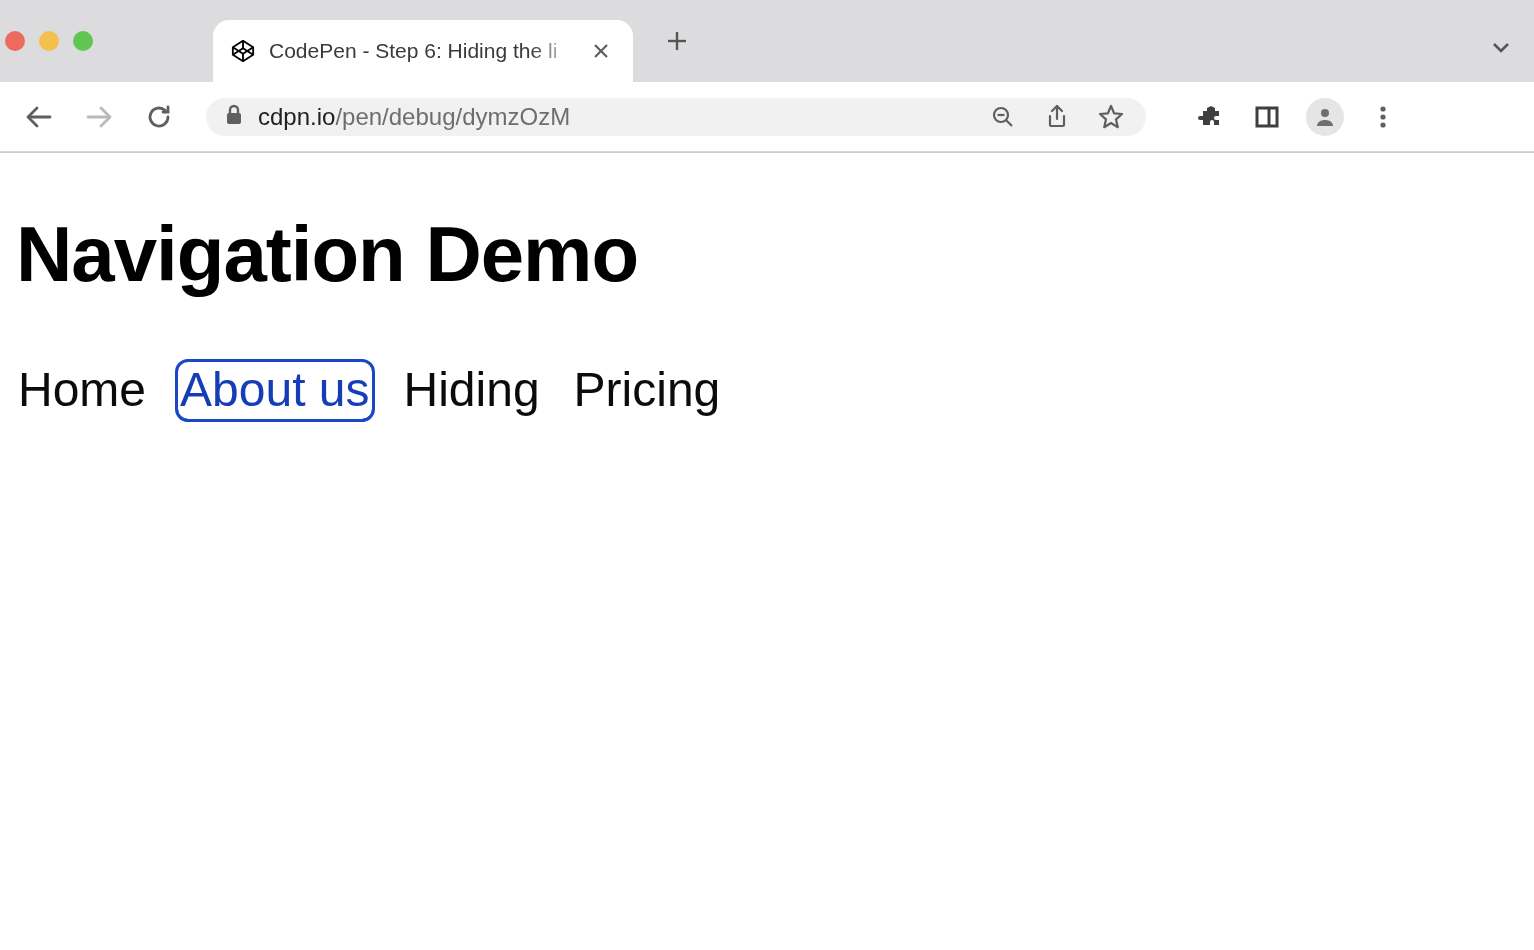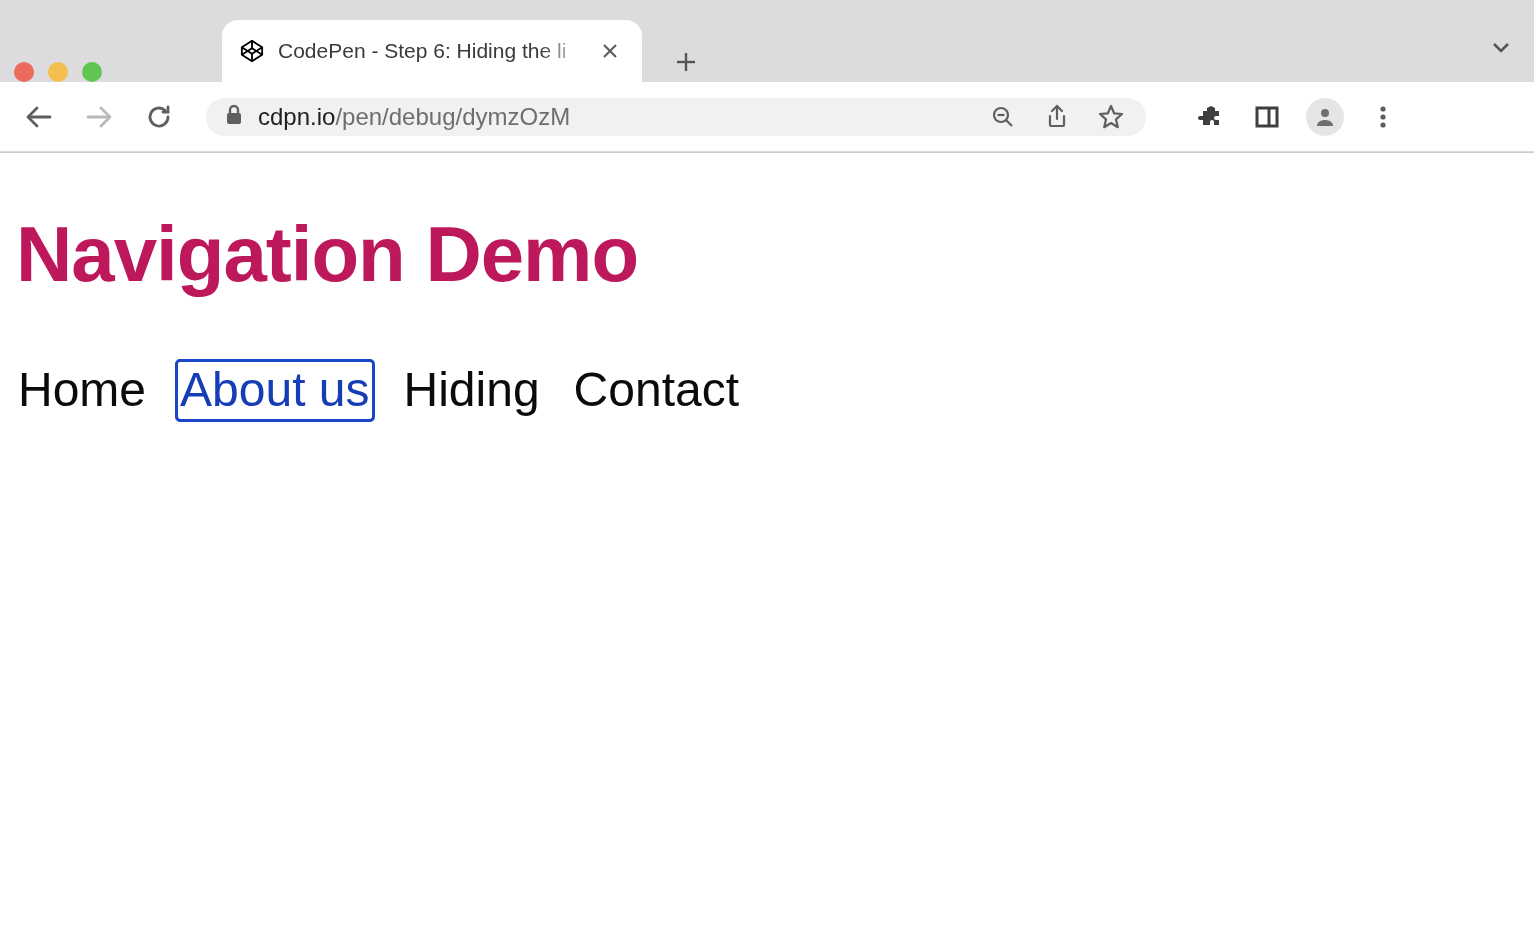--- a/index.html
+++ b/index.html
@@ -15,22 +15,22 @@
       overflow: hidden;
     }
     
     .browser-chrome {
       background: #dcdcde;
       border-bottom: 1px solid #ccc;
     }
     .tab-strip {
       height: 82px;
       display: flex;
-      align-items: flex-end;
-      padding: 0 14px;
+      align-items: center;
+      padding: 0 5px;
       position: relative;
     }
     .traffic-lights {
       display: flex;
       gap: 14px;
       align-items: center;
       margin-right: 120px;
     }
     .traffic-light {
       width: 20px;
@@ -182,41 +182,41 @@
 
     
     .page-content {
       padding: 56px 16px 0 16px;
       background: #fff;
     }
     .page-heading {
       font-size: 78px;
       font-weight: 800;
       letter-spacing: -1px;
-      color: #be185d;
+      color: #000000;
       margin-bottom: 62px;
     }
     .nav-demo {
       display: flex;
       gap: 30px;
       align-items: center;
     }
     .nav-item {
       font-size: 48px;
       color: #0b0b0b;
       text-decoration: none;
       cursor: pointer;
       line-height: 1.1;
       padding: 2px 2px;
     }
     .nav-item.focused {
       color: #153db6;
       outline: 3px solid #1947c7;
       outline-offset: 0px;
-      border-radius: 2px;
+      border-radius: 10px;
       box-shadow: 0 3px 0 0 #153db6;
     }
   </style>
 </head>
 <body>
 
 <div class="browser-chrome">
   <div class="tab-strip">
     <div class="traffic-lights">
       <div class="traffic-light red"></div>
@@ -338,15 +338,15 @@
     </div>
   </div>
 </div>
 
 <div class="page-content">
   <h1 class="page-heading">Navigation Demo</h1>
   <nav class="nav-demo">
     <a class="nav-item">Home</a>
     <a class="nav-item focused">About us</a>
     <a class="nav-item">Hiding</a>
-    <a class="nav-item">Contact</a>
+    <a class="nav-item">Pricing</a>
   </nav>
 </div>
 
 </body></html>

